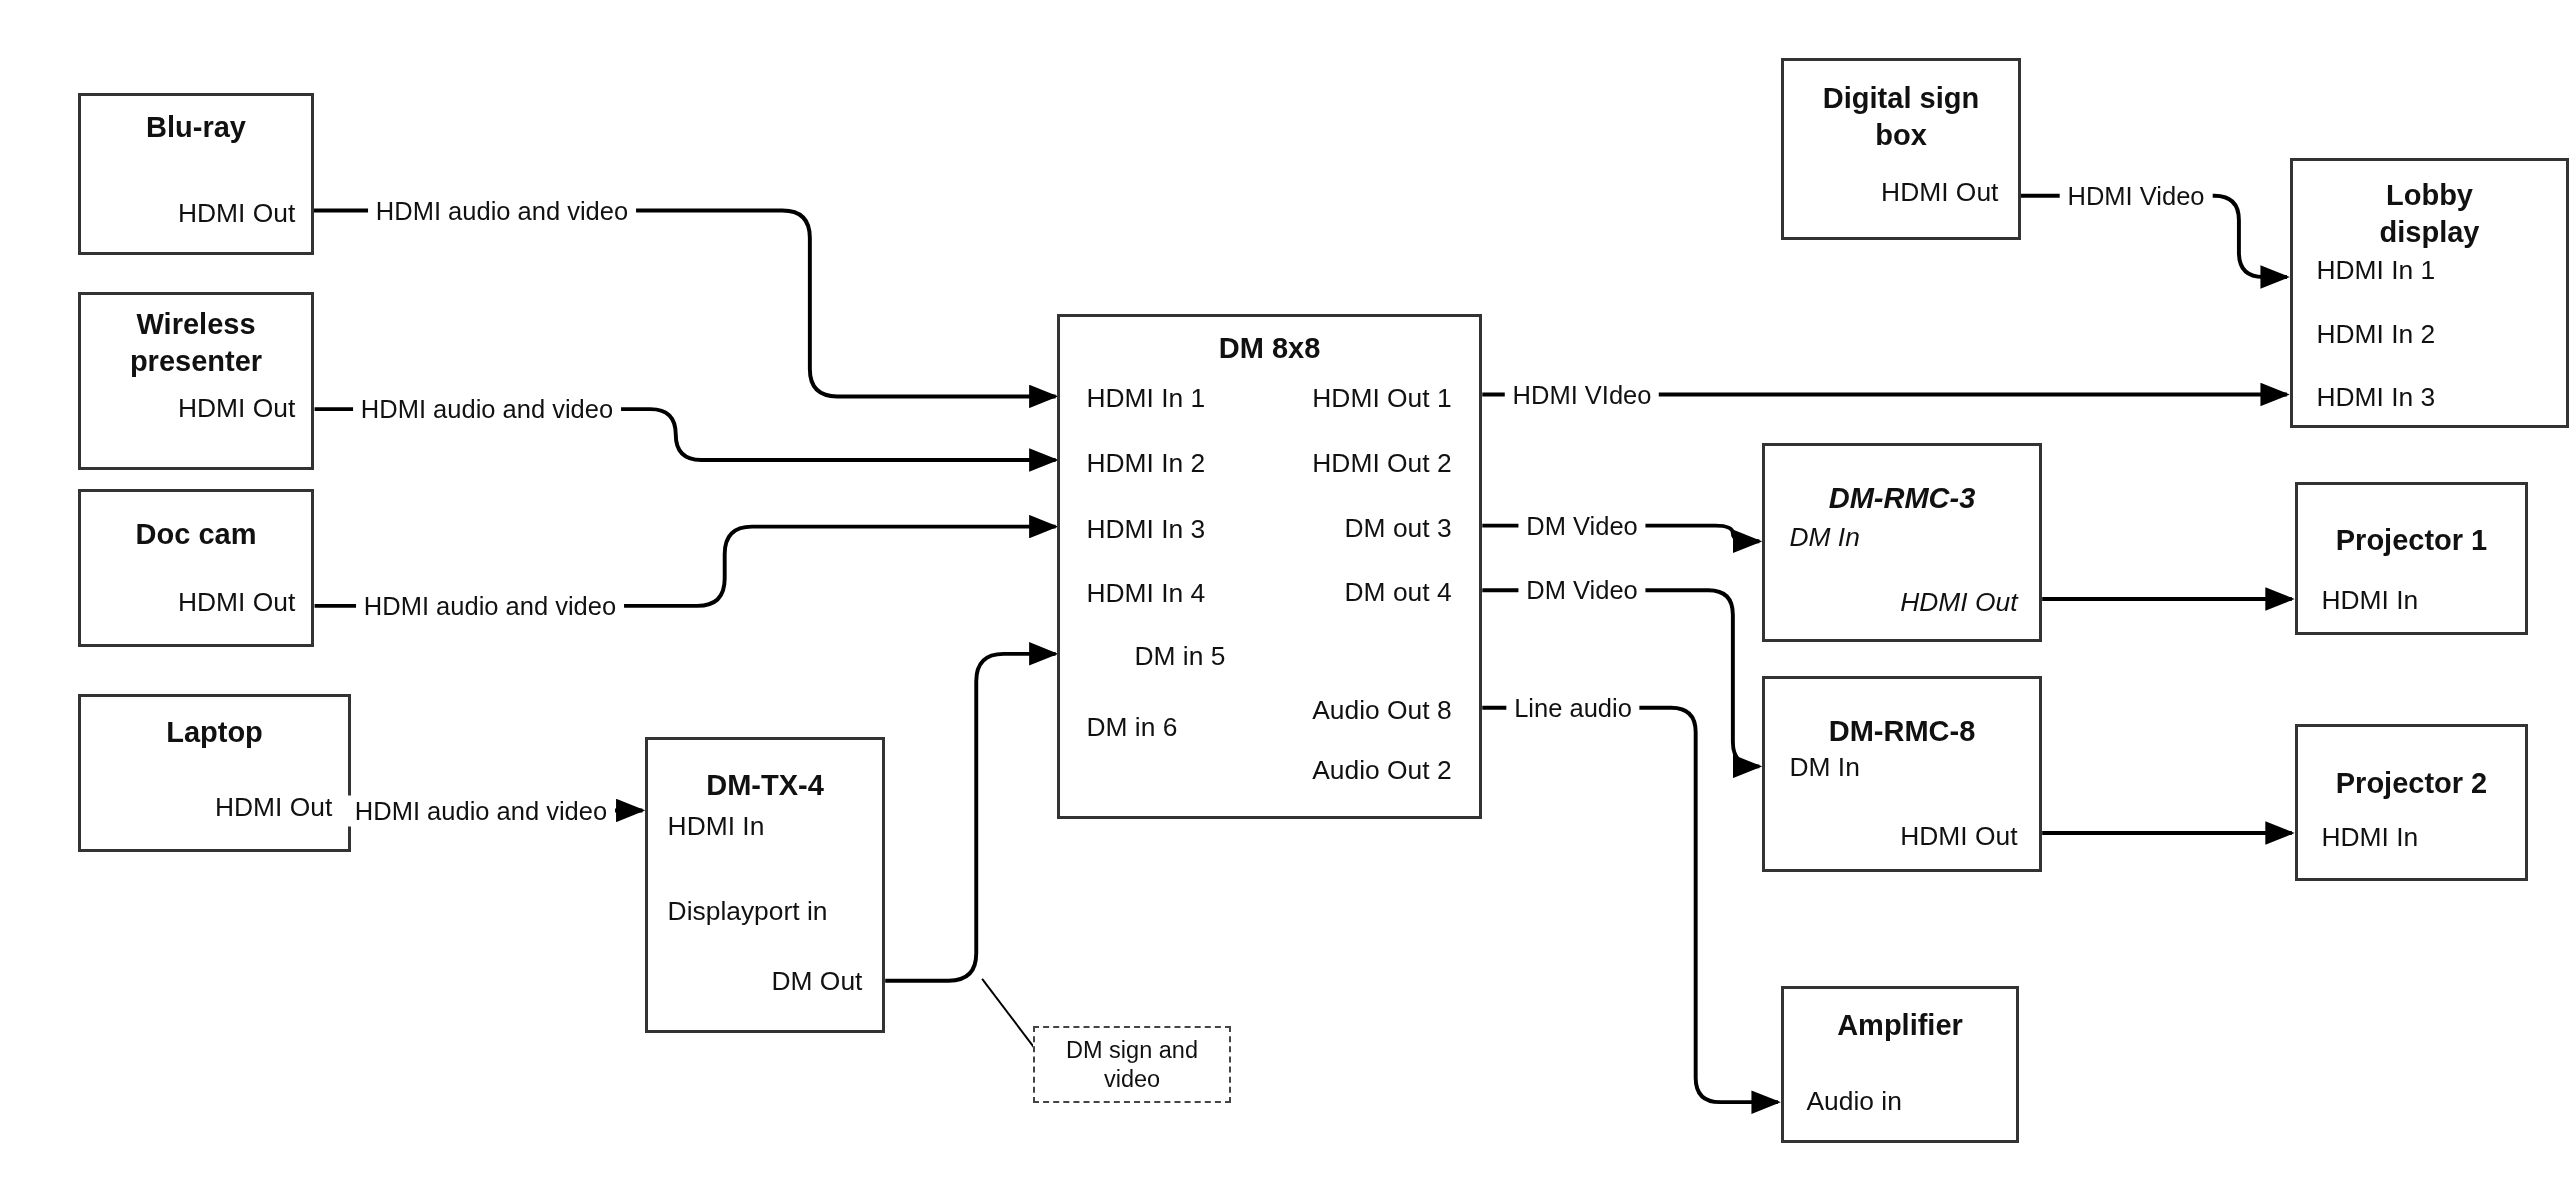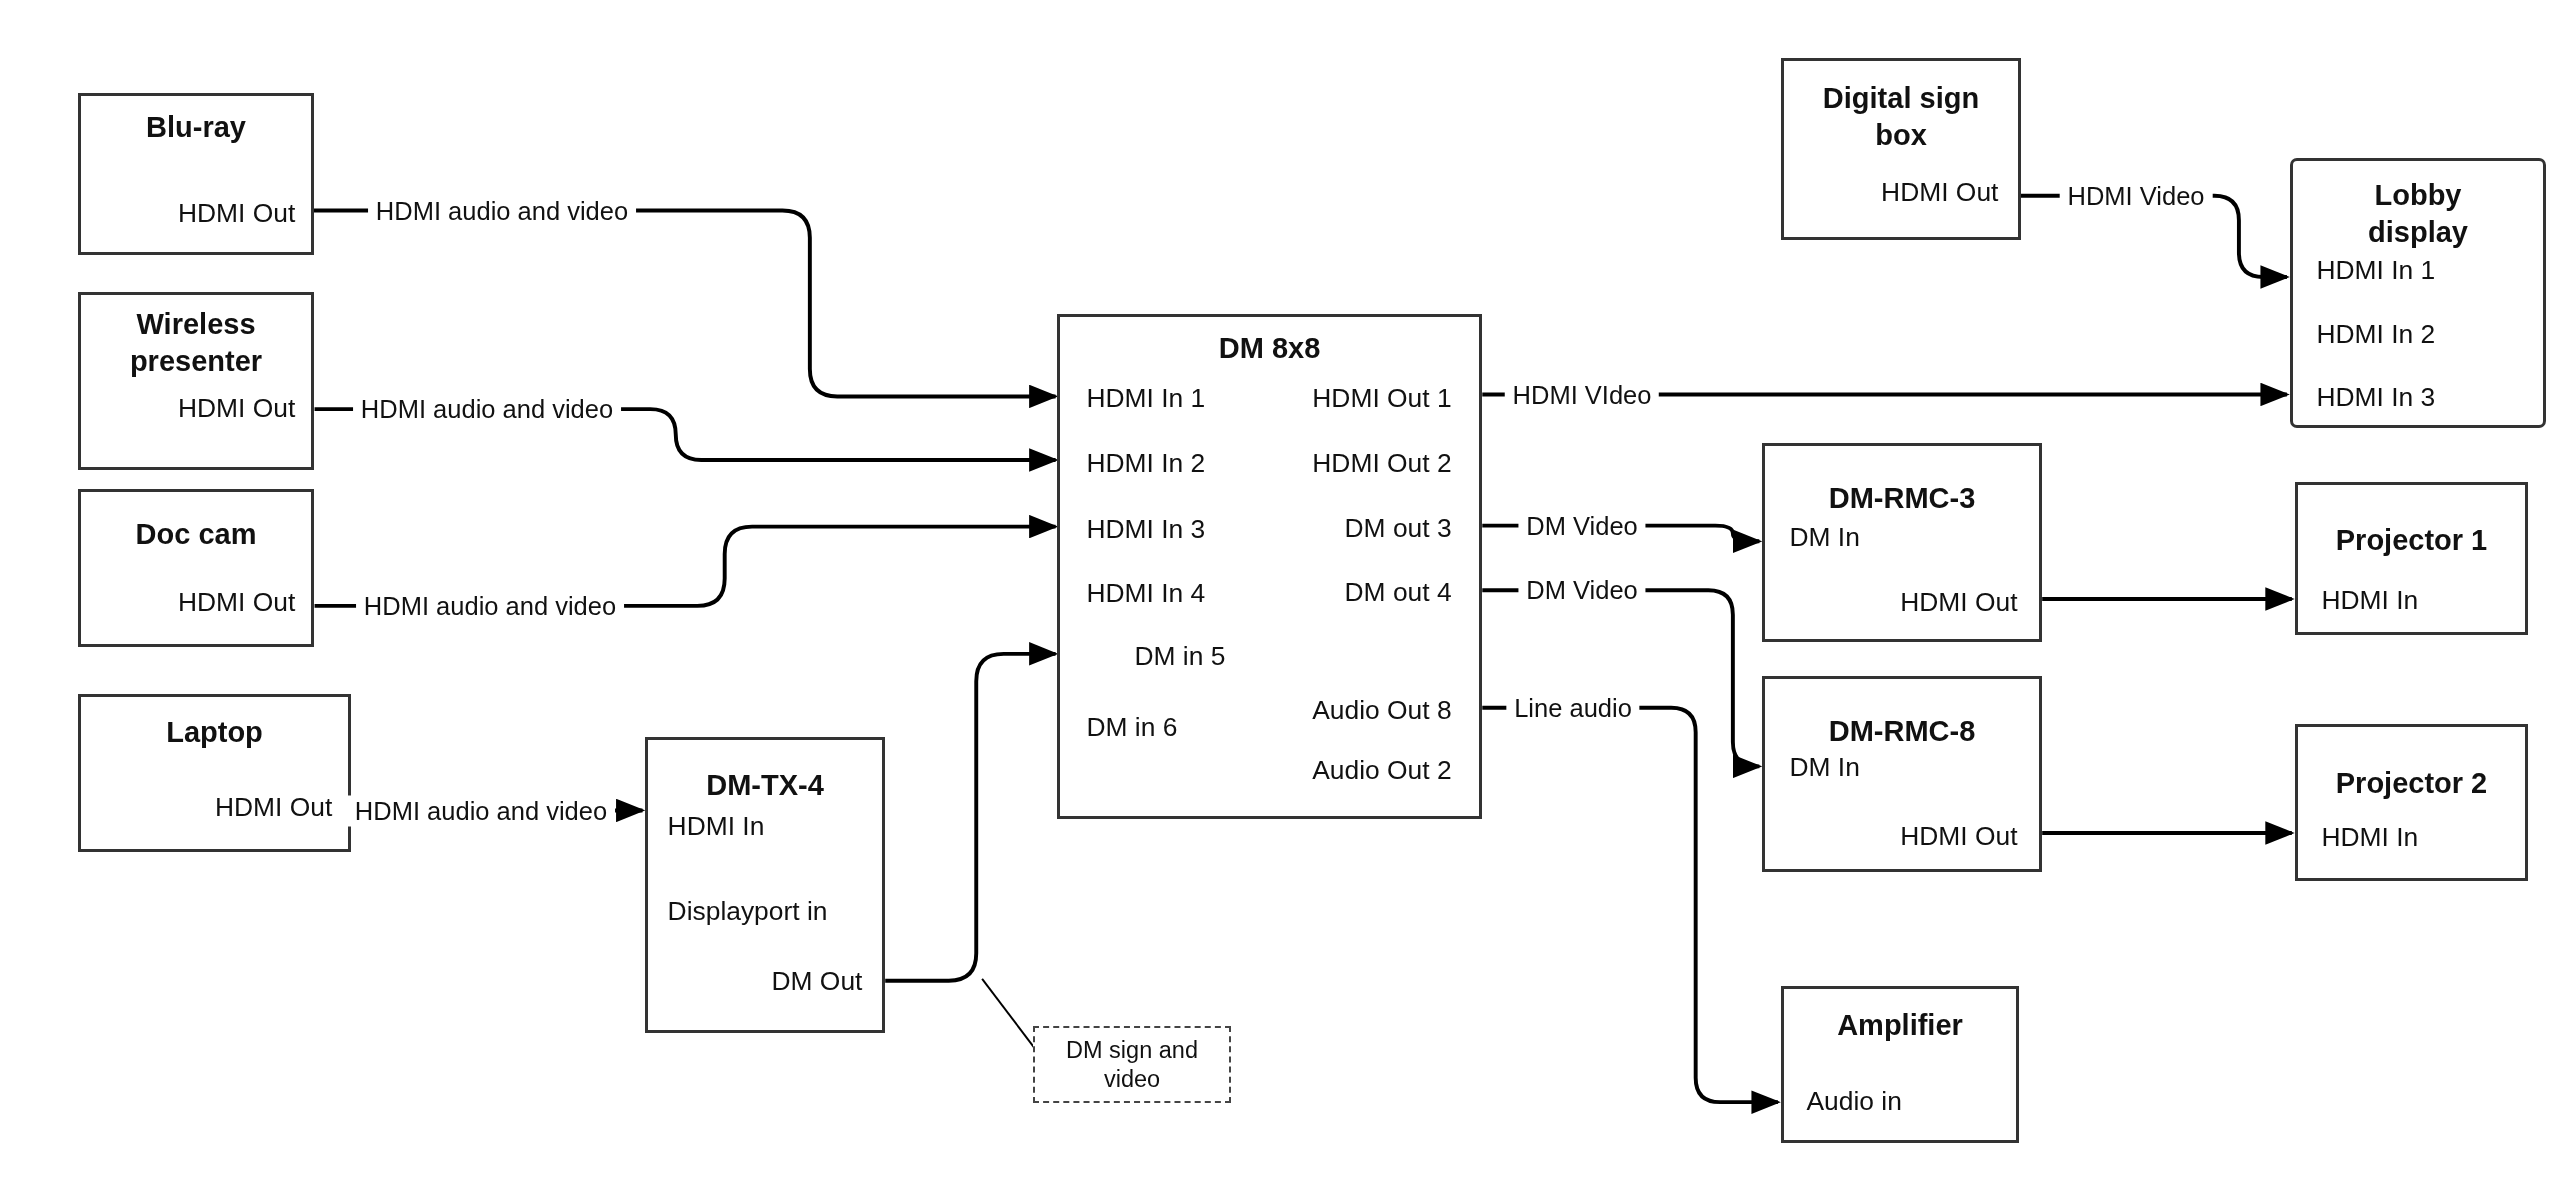--- a/index.html
+++ b/index.html
@@ -87,28 +87,28 @@
     <span class="port" style="right:27.4px;top:259px;">DM out 4</span>
     <span class="port" style="right:27.4px;top:377px;">Audio Out 8</span>
     <span class="port" style="right:27.4px;top:437px;">Audio Out 2</span>
   </div>
 
   <div class="node" style="left:1781px;top:58px;width:240px;height:182px;">
     <span class="title" style="top:18.6px;"><span class="inner" style="width:176px;">Digital sign box</span></span>
     <span class="port" style="right:19.6px;top:115px;">HDMI Out</span>
   </div>
 
-  <div class="node" style="left:2290px;top:158px;width:256px;height:270px;border-radius:7px;">
+  <div class="node" style="left:2290px;top:158px;width:279px;height:270px;">
     <span class="title" style="top:15.7px;"><span class="inner" style="width:147px;">Lobby display</span></span>
     <span class="port" style="left:23.5px;top:93px;">HDMI In 1</span>
     <span class="port" style="left:23.5px;top:157px;">HDMI In 2</span>
     <span class="port" style="left:23.5px;top:220px;">HDMI In 3</span>
   </div>
 
-  <div class="node" style="left:1762px;top:443px;width:280px;height:199px;">
+  <div class="node" style="left:1762px;top:443px;width:280px;height:199px;font-style:italic;">
     <span class="title" style="top:34px;"><span class="inner">DM-RMC-3</span></span>
     <span class="port" style="left:24.5px;top:75px;">DM In</span>
     <span class="port" style="right:21.5px;top:140px;">HDMI Out</span>
   </div>
 
   <div class="node" style="left:2295px;top:482px;width:233px;height:153px;">
     <span class="title" style="top:37px;"><span class="inner">Projector 1</span></span>
     <span class="port" style="left:23.5px;top:99px;">HDMI In</span>
   </div>
 

